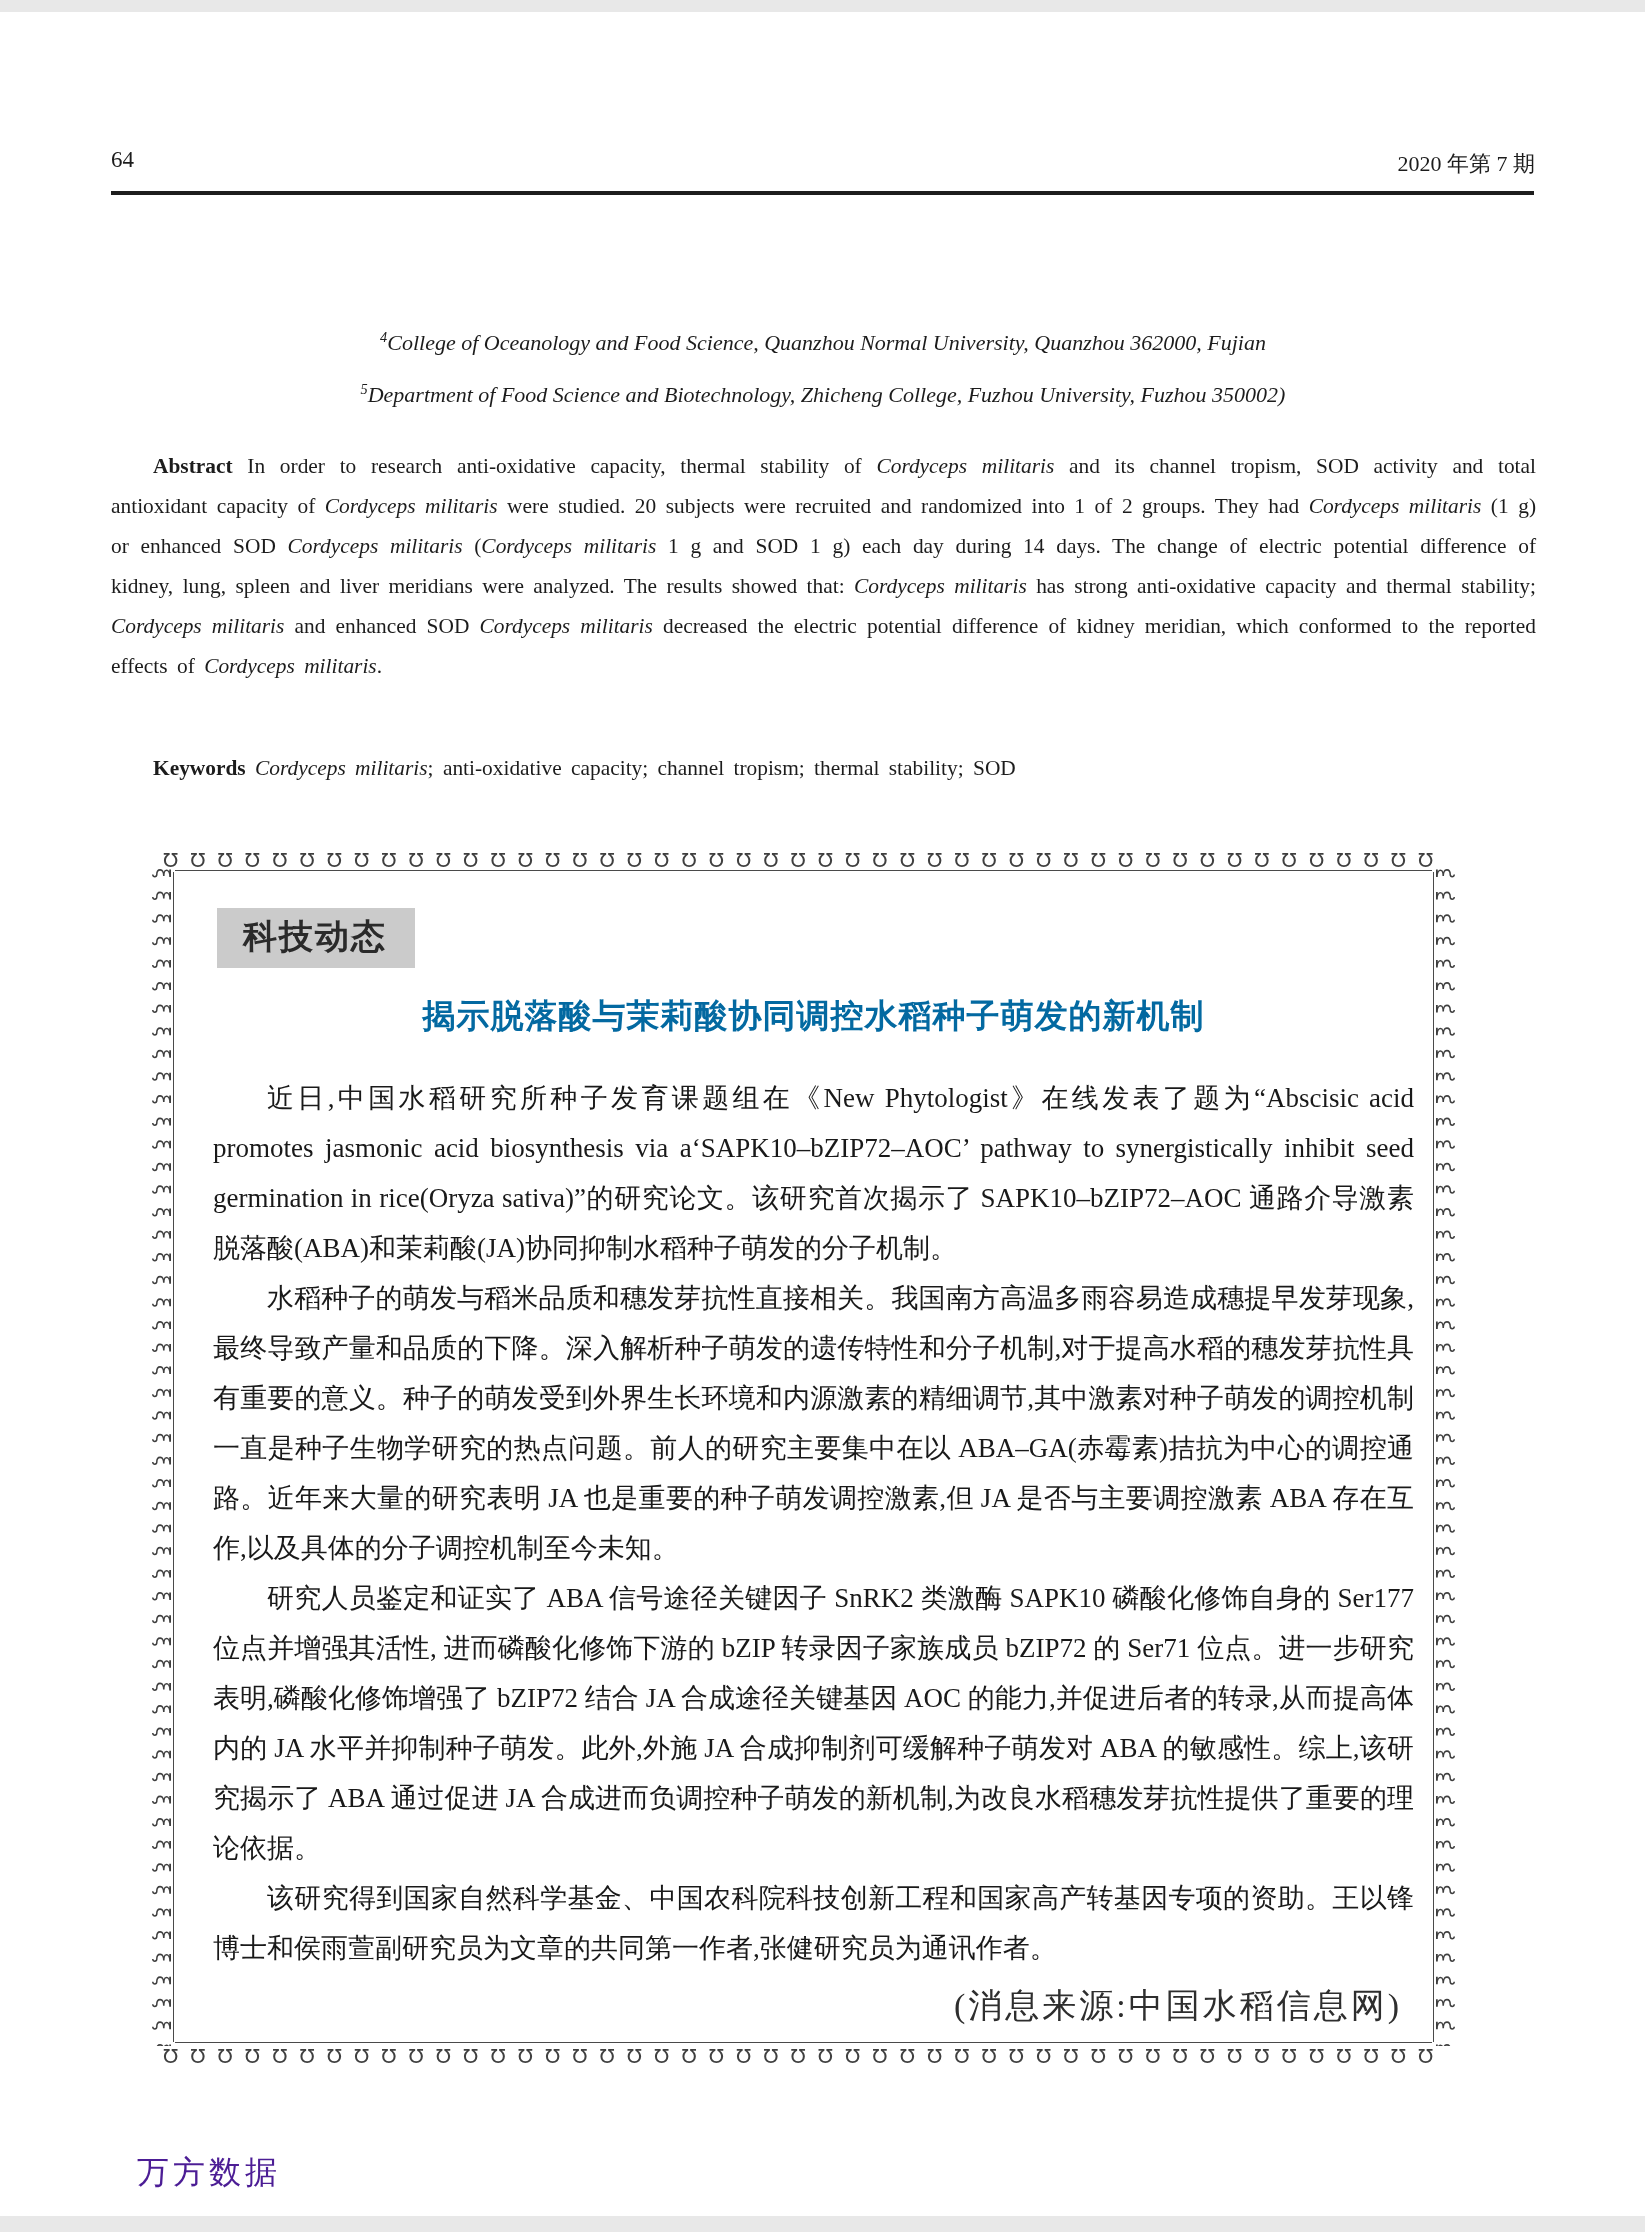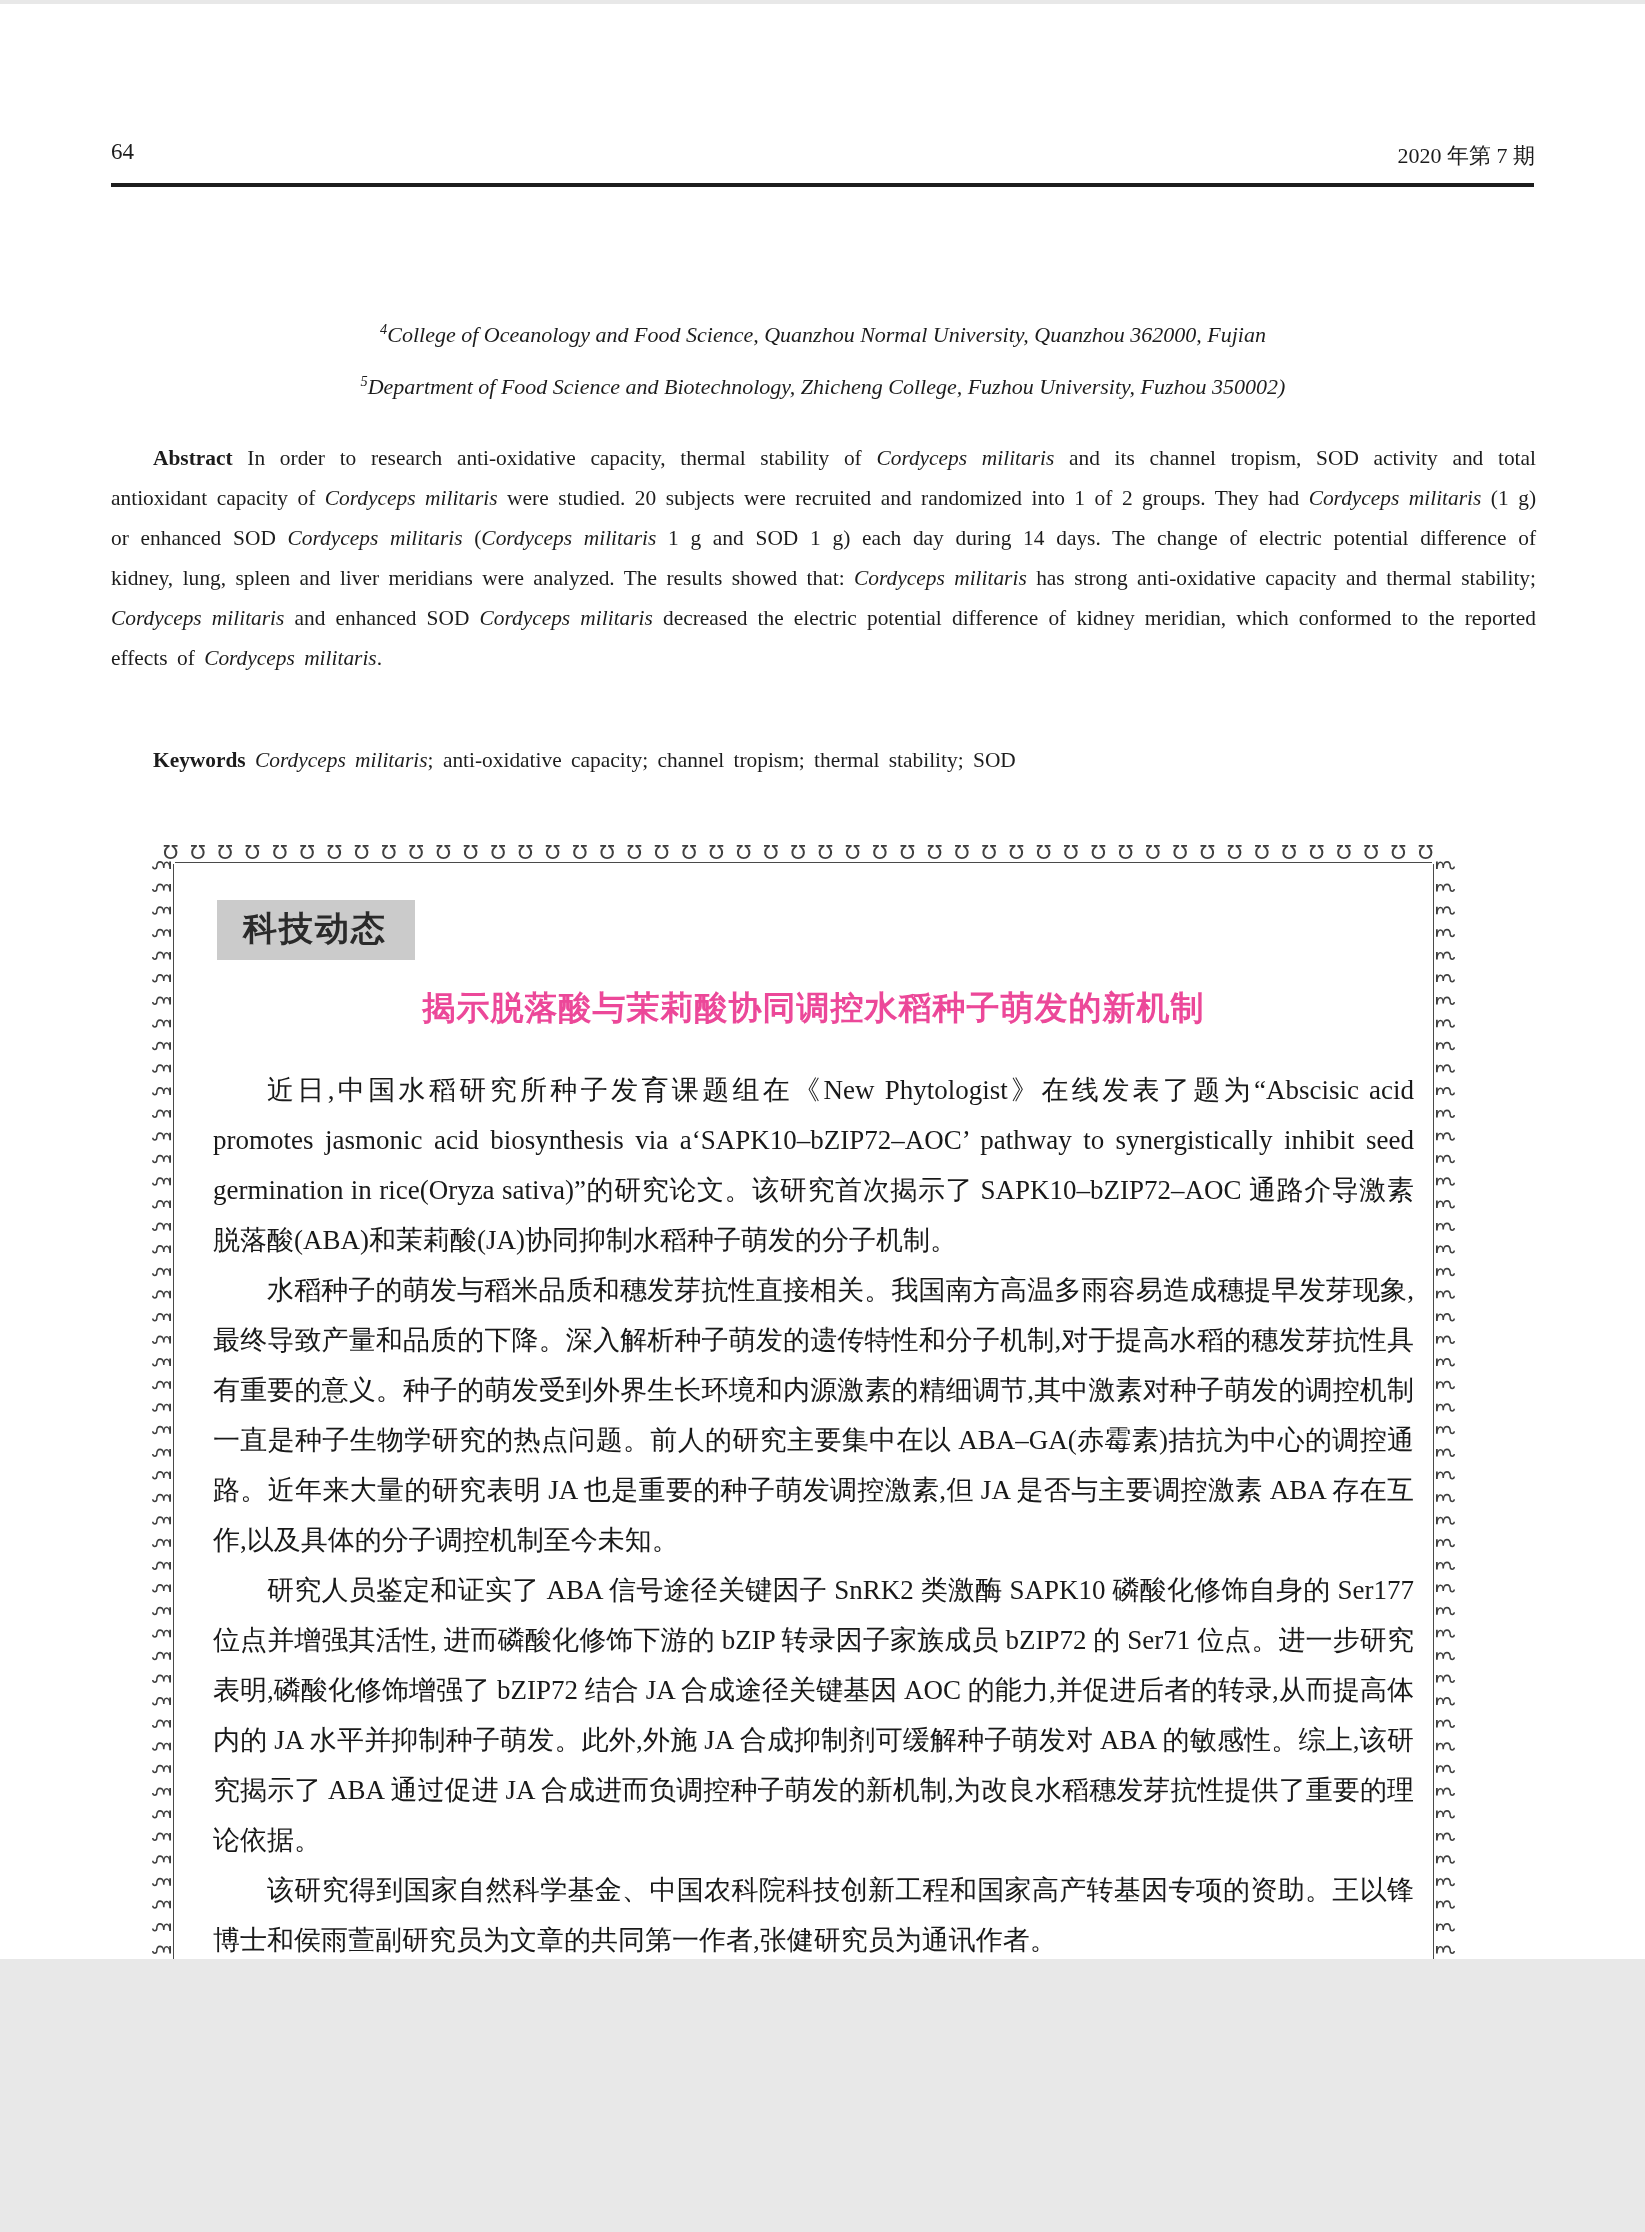--- a/index.html
+++ b/index.html
@@ -1,19 +1,19 @@
 <!DOCTYPE html>
 <html><head>
 <meta charset="utf-8">
 <style>
   html,body{margin:0;padding:0;background:#e8e8e8;}
   .page{
     position:relative;
-    width:1646px;height:1955px;
-    margin:4px auto;
+    width:1646px;height:2204px;
+    margin:12px auto;
     background:#ffffff;
     font-family:"Liberation Serif","DejaVu Serif",serif;
     color:#1c1c1c;
     overflow:hidden;
   }
   
   .header-pageno{position:absolute;left:111px;top:135px;font-size:23px;}
   .header-title{position:absolute;left:0;right:0;top:131px;text-align:center;
     font-size:27px;letter-spacing:10px;font-family:"Liberation Serif",serif;}
   .header-issue{position:absolute;right:111px;top:137px;font-size:22px;}
@@ -47,21 +47,21 @@
   .bline-top{left:26px;right:26px;top:24px;height:1px;}
   .bline-bottom{left:26px;right:26px;bottom:25px;height:1px;}
   .bline-left{top:26px;bottom:26px;left:24px;width:1px;}
   .bline-right{top:26px;bottom:26px;right:24px;width:1px;}
   .news-content{position:absolute;left:64px;right:44px;top:30px;}
   .section-label{display:inline-block;margin-top:32px;margin-left:4px;
     background:#cbcbcb;color:#2a2a2a;font-family:"Liberation Sans","DejaVu Sans",sans-serif;
     font-weight:bold;font-size:34px;padding:6px 28px 8px 26px;letter-spacing:2px;}
   .news-title{margin:26px 0 0 0;text-align:center;
     font-family:Liberation Sans, sans-serif;
-    font-weight:bold;font-size:33px;color:#ec4899;letter-spacing:1px;}
+    font-weight:bold;font-size:33px;color:#0369a1;letter-spacing:1px;}
   .news-paras{margin-top:34px;}
   .news-para{margin:0;font-size:27px;line-height:50px;text-align:justify;
     text-indent:2em;color:#191919;}
   .news-source{margin:10px 12px 0 0;text-align:right;font-size:34px;
     color:#2e2e2e;letter-spacing:3px;}
   
   .watermark{position:absolute;left:137px;top:2139px;font-size:32px;
     color:#4c1d95;letter-spacing:4px;font-family:"Liberation Sans",sans-serif;}
 </style>
 </head>

